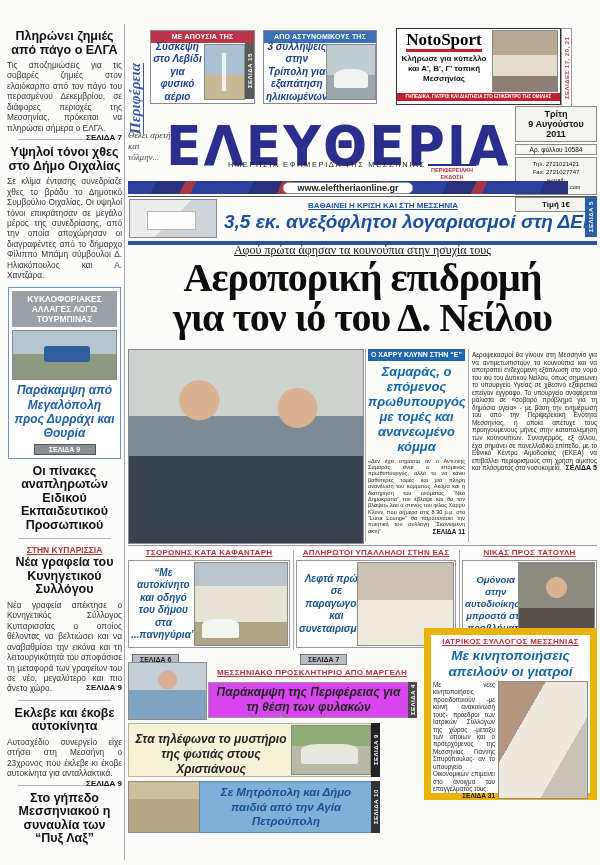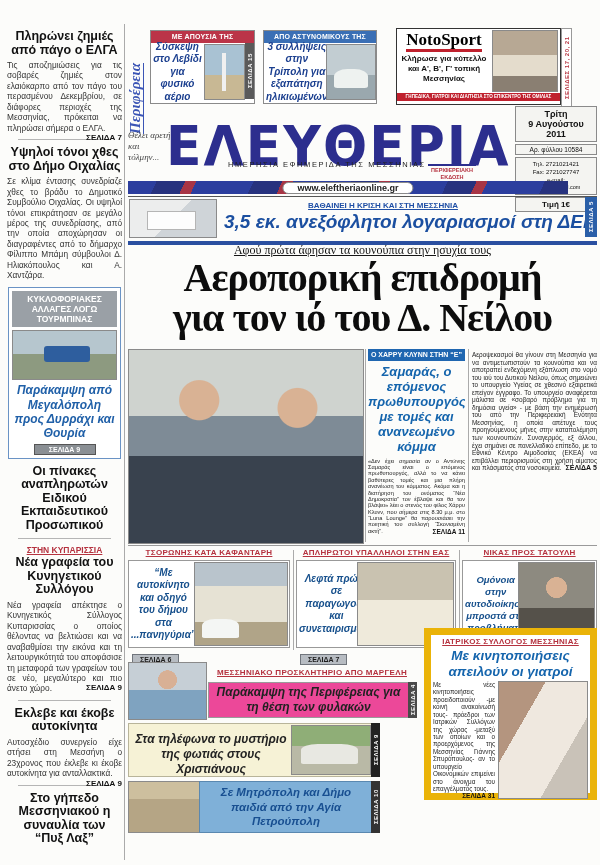--- a/index.html
+++ b/index.html
@@ -224,21 +224,21 @@
       <div class="quote" style="width:50px;font-size:9.5px;display:flex;align-items:center;padding:0 2px;">Ομόνοια στην αυτοδιοίκηση μπροστά στα προβλήματα</div>
       <div class="ph p-nikas" style="flex:1;margin:1px;"></div>
     </div>
     <span class="badge" style="margin:2px 0 0 4px;">ΣΕΛΙΔΑ 4</span>
   </div>
   <div class="vrule" style="left:292.5px;top:550px;height:100px;"></div>
   <div class="vrule" style="left:459px;top:550px;height:100px;"></div>
 
   <div class="ph p-margelis" style="position:absolute;left:128px;top:662px;width:77px;height:56px;"></div>
   <div class="redhead abs" style="left:208px;top:668px;width:208px;">ΜΕΣΣΗΝΙΑΚΟ ΠΡΟΣΚΛΗΤΗΡΙΟ ΑΠΟ ΜΑΡΓΕΛΗ</div>
-  <div class="abs" style="left:208px;top:682px;width:199px;height:34px;background:#ec4899;border:1px solid #9a9a9a;
+  <div class="abs" style="left:208px;top:682px;width:199px;height:34px;background:#d946ef;border:1px solid #9a9a9a;
               display:flex;align-items:center;justify-content:center;">
     <div class="strip-text" style="font-size:12px;color:#222;">Παράκαμψη της Περιφέρειας για τη θέση των φυλακών</div>
   </div>
   <div class="vstrip abs" style="left:408px;top:682px;width:9px;height:36px;background:#4a4a4a;">ΣΕΛΙΔΑ 4</div>
 
   <div class="abs" style="left:128px;top:723px;width:243px;height:52px;background:#f6f2d6;border:1px solid #b8b49a;">
     <div class="strip-text" style="position:absolute;left:4px;top:8px;width:156px;font-size:12px;color:#222;">Στα τηλέφωνα το μυστήριο της φωτιάς στους Χριστιάνους</div>
     <div class="ph p-burnedcar" style="position:absolute;right:1px;top:1px;width:78px;height:48px;"></div>
   </div>
   <div class="vstrip abs" style="left:371px;top:723px;width:9px;height:54px;background:#222;">ΣΕΛΙΔΑ 9</div>

